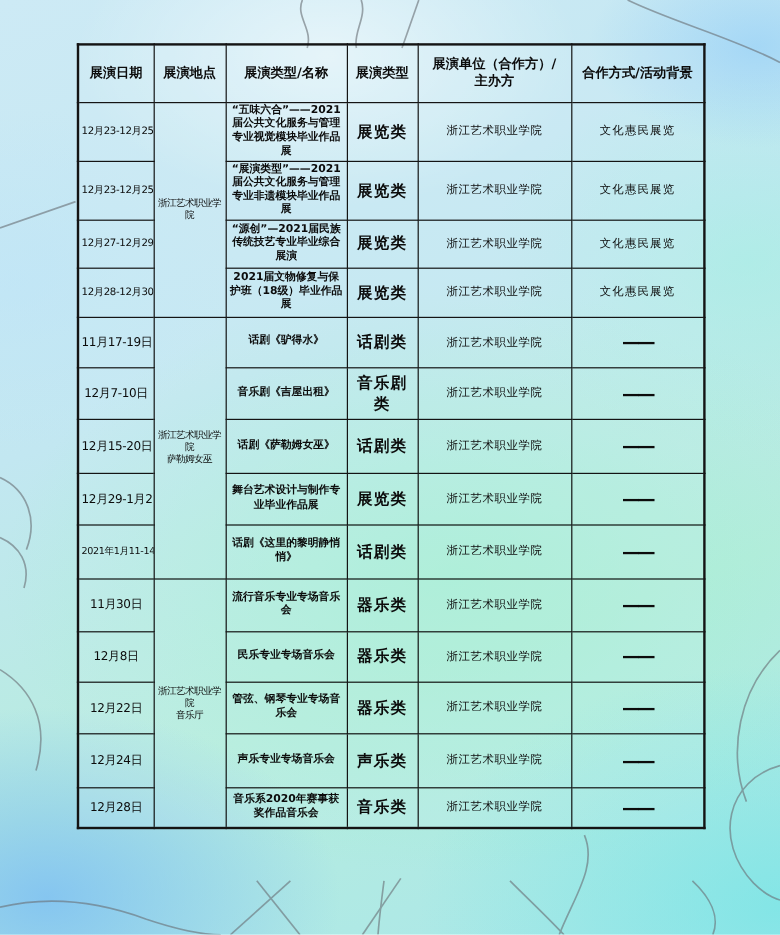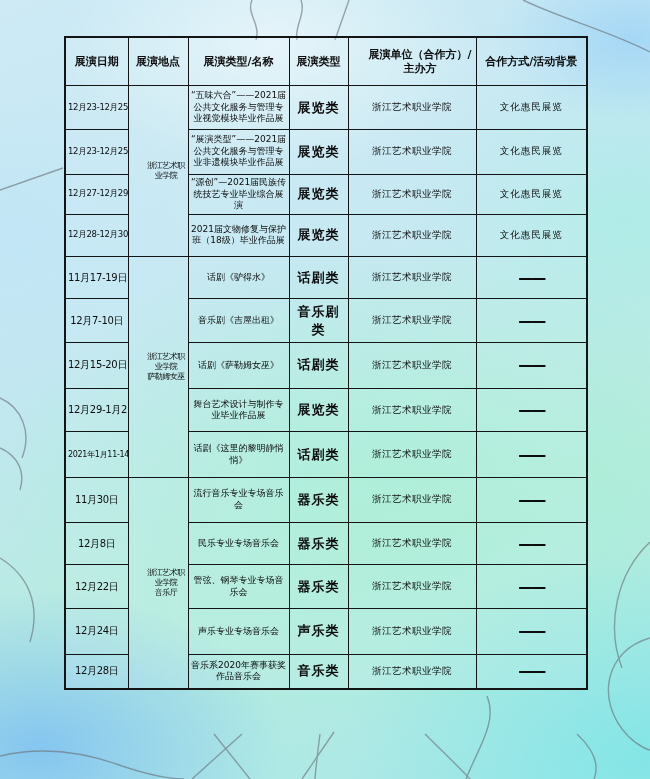--- a/index.html
+++ b/index.html
@@ -27,26 +27,26 @@
     border:1px solid #141414;
     text-align:center;vertical-align:middle;
     padding:1px 2px;overflow:hidden;
     background:rgba(222,245,250,0.16);
   }
   th.hdr{font-size:11px;font-weight:bold;line-height:14px;letter-spacing:0;}
   td.date{font-size:10px;white-space:nowrap;letter-spacing:-0.3px;}
   td.date.sm{font-size:8.5px;}
   td.date.xs{font-size:8px;}
   td.loc{font-size:8px;line-height:10px;letter-spacing:-0.5px;}
-  td.theme{font-size:9px;font-weight:400;line-height:11.5px;}
+  td.theme{font-size:9px;font-weight:700;line-height:11.5px;}
   td.type{font-size:13px;font-weight:bold;letter-spacing:1px;}
   td.org{font-size:9.5px;letter-spacing:0.5px;}
   td.coop{font-size:9.5px;letter-spacing:1px;}
   td.coop .dash{font-size:15px;font-weight:bold;letter-spacing:-2px;white-space:nowrap;}
-  .line{display:block;padding-left:16px;}
+  .line{display:block;}
 </style>
 </head>
 <body>
 
 <div class="stage">
 
   <svg class="sketch" viewBox="0 0 650 779" fill="none" stroke="#6b7278" stroke-width="1.4" opacity="0.62">
     <path d="M252 0 C246 14 261 24 256 40"></path>
     <path d="M301 0 C306 14 294 27 297 40"></path>
     <path d="M349 0 L335 40"></path>

